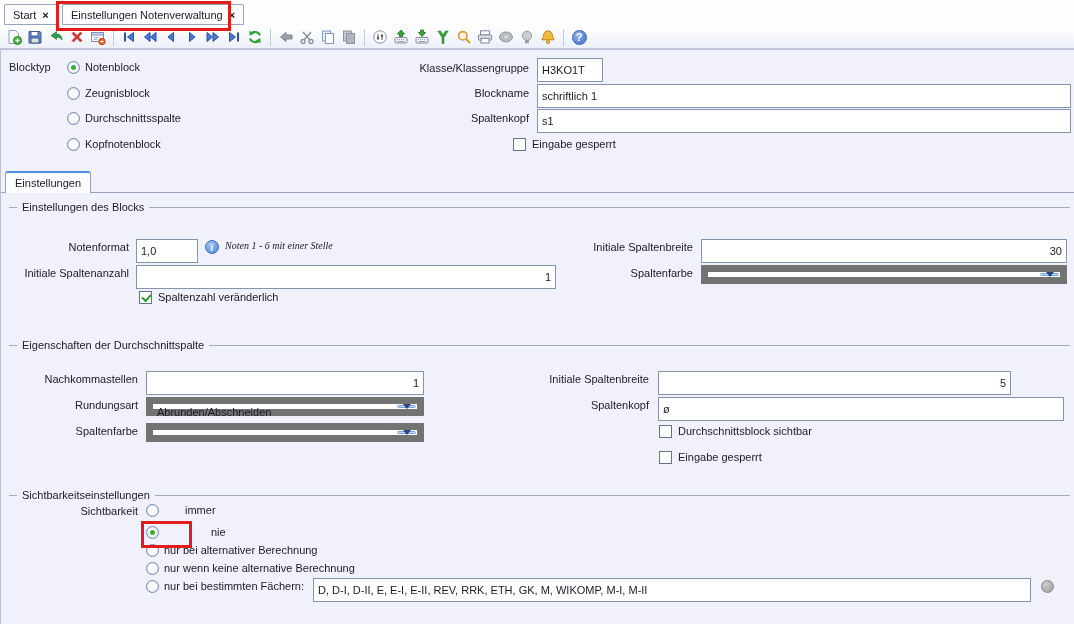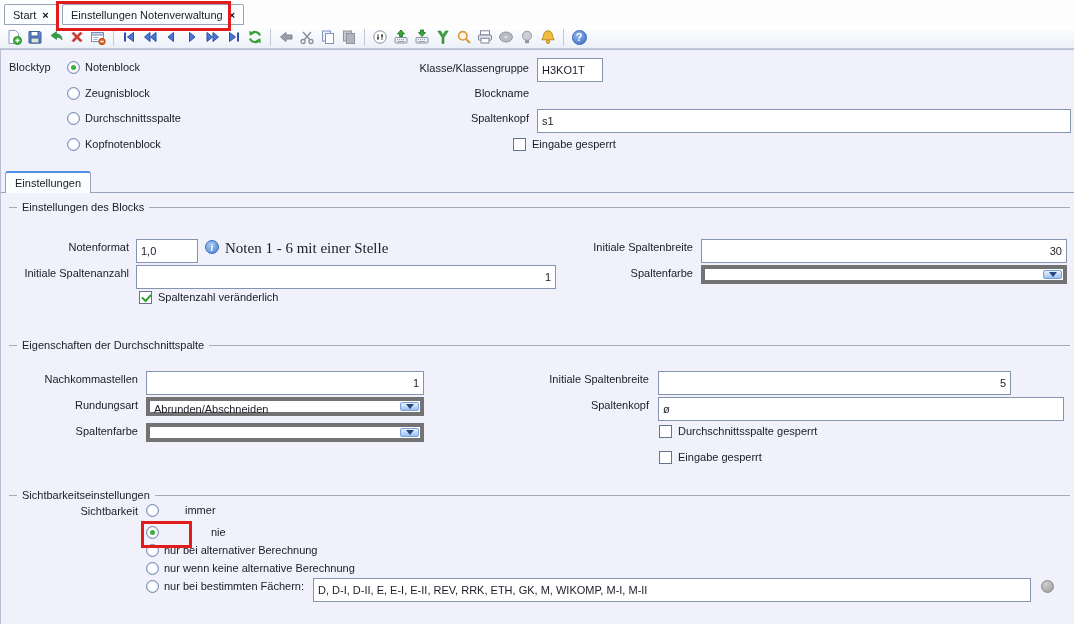--- a/index.html
+++ b/index.html
@@ -19,26 +19,26 @@
   .tbtn{width:20px;height:20px;display:flex;align-items:center;justify-content:center;flex:0 0 auto;}
   .tsep{width:1px;height:17px;background:#c3c9d6;margin:0 4px;flex:0 0 auto;}
   .helpbtn{width:15px;height:15px;border-radius:50%;color:#fff;font-weight:bold;font-size:11px;
            background:radial-gradient(circle at 35% 30%,#8fb4ea,#3f6fc8);border:1px solid #3562b4;
            display:flex;align-items:center;justify-content:center;box-sizing:border-box;}
   
   .main{position:absolute;left:0;top:49px;width:100%;height:575px;background:#f0f1fb;
         border-top:1px solid #b9c0d6;border-left:1px solid #b9c0d6;box-sizing:border-box;}
   .lbl{position:absolute;white-space:nowrap;color:#1b1b26;}
   .lbl.r{text-align:right;}
-  .hint{font-family:"Liberation Serif",serif;font-size:15px;}
+  .hint{font-style:italic;font-family:"Liberation Serif",serif;font-size:10px;}
   input.fld{position:absolute;box-sizing:border-box;height:19px;border:1px solid #8294ae;
             background:#fff;font:11px "Liberation Sans",sans-serif;color:#1b1b26;padding:11px 4px;outline:none;}
   input.fld.tall{height:21px;}
   input.fld.num{text-align:right;}
-  .combo{position:absolute;box-sizing:border-box;height:19px;border:4px solid #737373;background:#fff;}
+  .combo{position:absolute;box-sizing:border-box;height:19px;border:7px solid #737373;background:#fff;}
   .combo .val{position:absolute;left:4px;top:2px;right:20px;overflow:hidden;white-space:nowrap;}
   .ddbtn{position:absolute;top:1px;bottom:1px;right:1px;width:17px;border:1px solid #7aa0d8;border-radius:2px;
          background:linear-gradient(#eaf2fe,#9cbff0);display:flex;align-items:center;justify-content:center;}
   .ddbtn::after{content:"";width:0;height:0;border-left:4px solid transparent;border-right:4px solid transparent;
                 border-top:5px solid #27477e;}
   .chk{position:absolute;width:13px;height:13px;background:#fff;border:1px solid #64748f;box-sizing:border-box;}
   .chk.checked::after{content:"";position:absolute;left:2px;top:2px;width:7px;height:4px;
                       border-left:2px solid #2f9e2f;border-bottom:2px solid #2f9e2f;transform:rotate(-48deg);}
   .radio{position:absolute;width:13px;height:13px;border-radius:50%;background:#fff;
          border:1px solid #7287ad;box-sizing:border-box;box-shadow:inset 0 0 0 1px #dbe6f5;}
@@ -252,20 +252,21 @@
     <span class="radio" style="left:66px;top:37px;"></span>
     <span class="lbl" style="left:84px;top:37px;">Zeugnisblock</span>
     <span class="radio" style="left:66px;top:62px;"></span>
     <span class="lbl" style="left:84px;top:62px;">Durchschnittsspalte</span>
     <span class="radio" style="left:66px;top:88px;"></span>
     <span class="lbl" style="left:84px;top:88px;">Kopfnotenblock</span>
 
     <span class="lbl r" style="left:300px;top:12px;width:228px;">Klasse/Klassengruppe</span>
     <input class="fld tall" style="left: 536px; top: 8px; width: 66px;" value="H3KO1T">
     <span class="lbl r" style="left:300px;top:37px;width:228px;">Blockname</span>
+    <input class="fld tall" style="left: 536px; top: 34px; width: 534px;" value="schriftlich 1">
     <span class="lbl r" style="left:300px;top:62px;width:228px;">Spaltenkopf</span>
     <input class="fld tall" style="left: 536px; top: 59px; width: 534px;" value="s1">
     <span class="chk" style="left:512px;top:88px;"></span>
     <span class="lbl" style="left:531px;top:88px;">Eingabe gesperrt</span>
 
     <div class="ctabline"></div>
     <div class="ctab">
       <span>Einstellungen</span>
     </div>
 
@@ -307,21 +308,21 @@
     </div>
     <span class="lbl r" style="left:500px;top:349px;width:148px;">Spaltenkopf</span>
     <input class="fld" style="left: 657px; top: 347px; width: 406px;" value="ø">
 
     <span class="lbl r" style="left:0;top:375px;width:137px;">Spaltenfarbe</span>
     <div class="combo" style="left:145px;top:373px;width:278px;">
       <span class="val"></span>
       <span class="ddbtn"></span>
     </div>
     <span class="chk" style="left:658px;top:375px;"></span>
-    <span class="lbl" style="left:677px;top:375px;">Durchschnittsspalte gesperrt</span>
+    <span class="lbl" style="left:677px;top:375px;">Durchschnittsblock sichtbar</span>
     <span class="chk" style="left:658px;top:401px;"></span>
     <span class="lbl" style="left:677px;top:401px;">Eingabe gesperrt</span>
 
     <div class="grp" style="top:439px;">
       <span>Sichtbarkeitseinstellungen</span>
     </div>
 
     <span class="lbl r" style="left:0;top:455px;width:137px;">Sichtbarkeit</span>
 
     <span class="radio" style="left:145px;top:454px;"></span>

